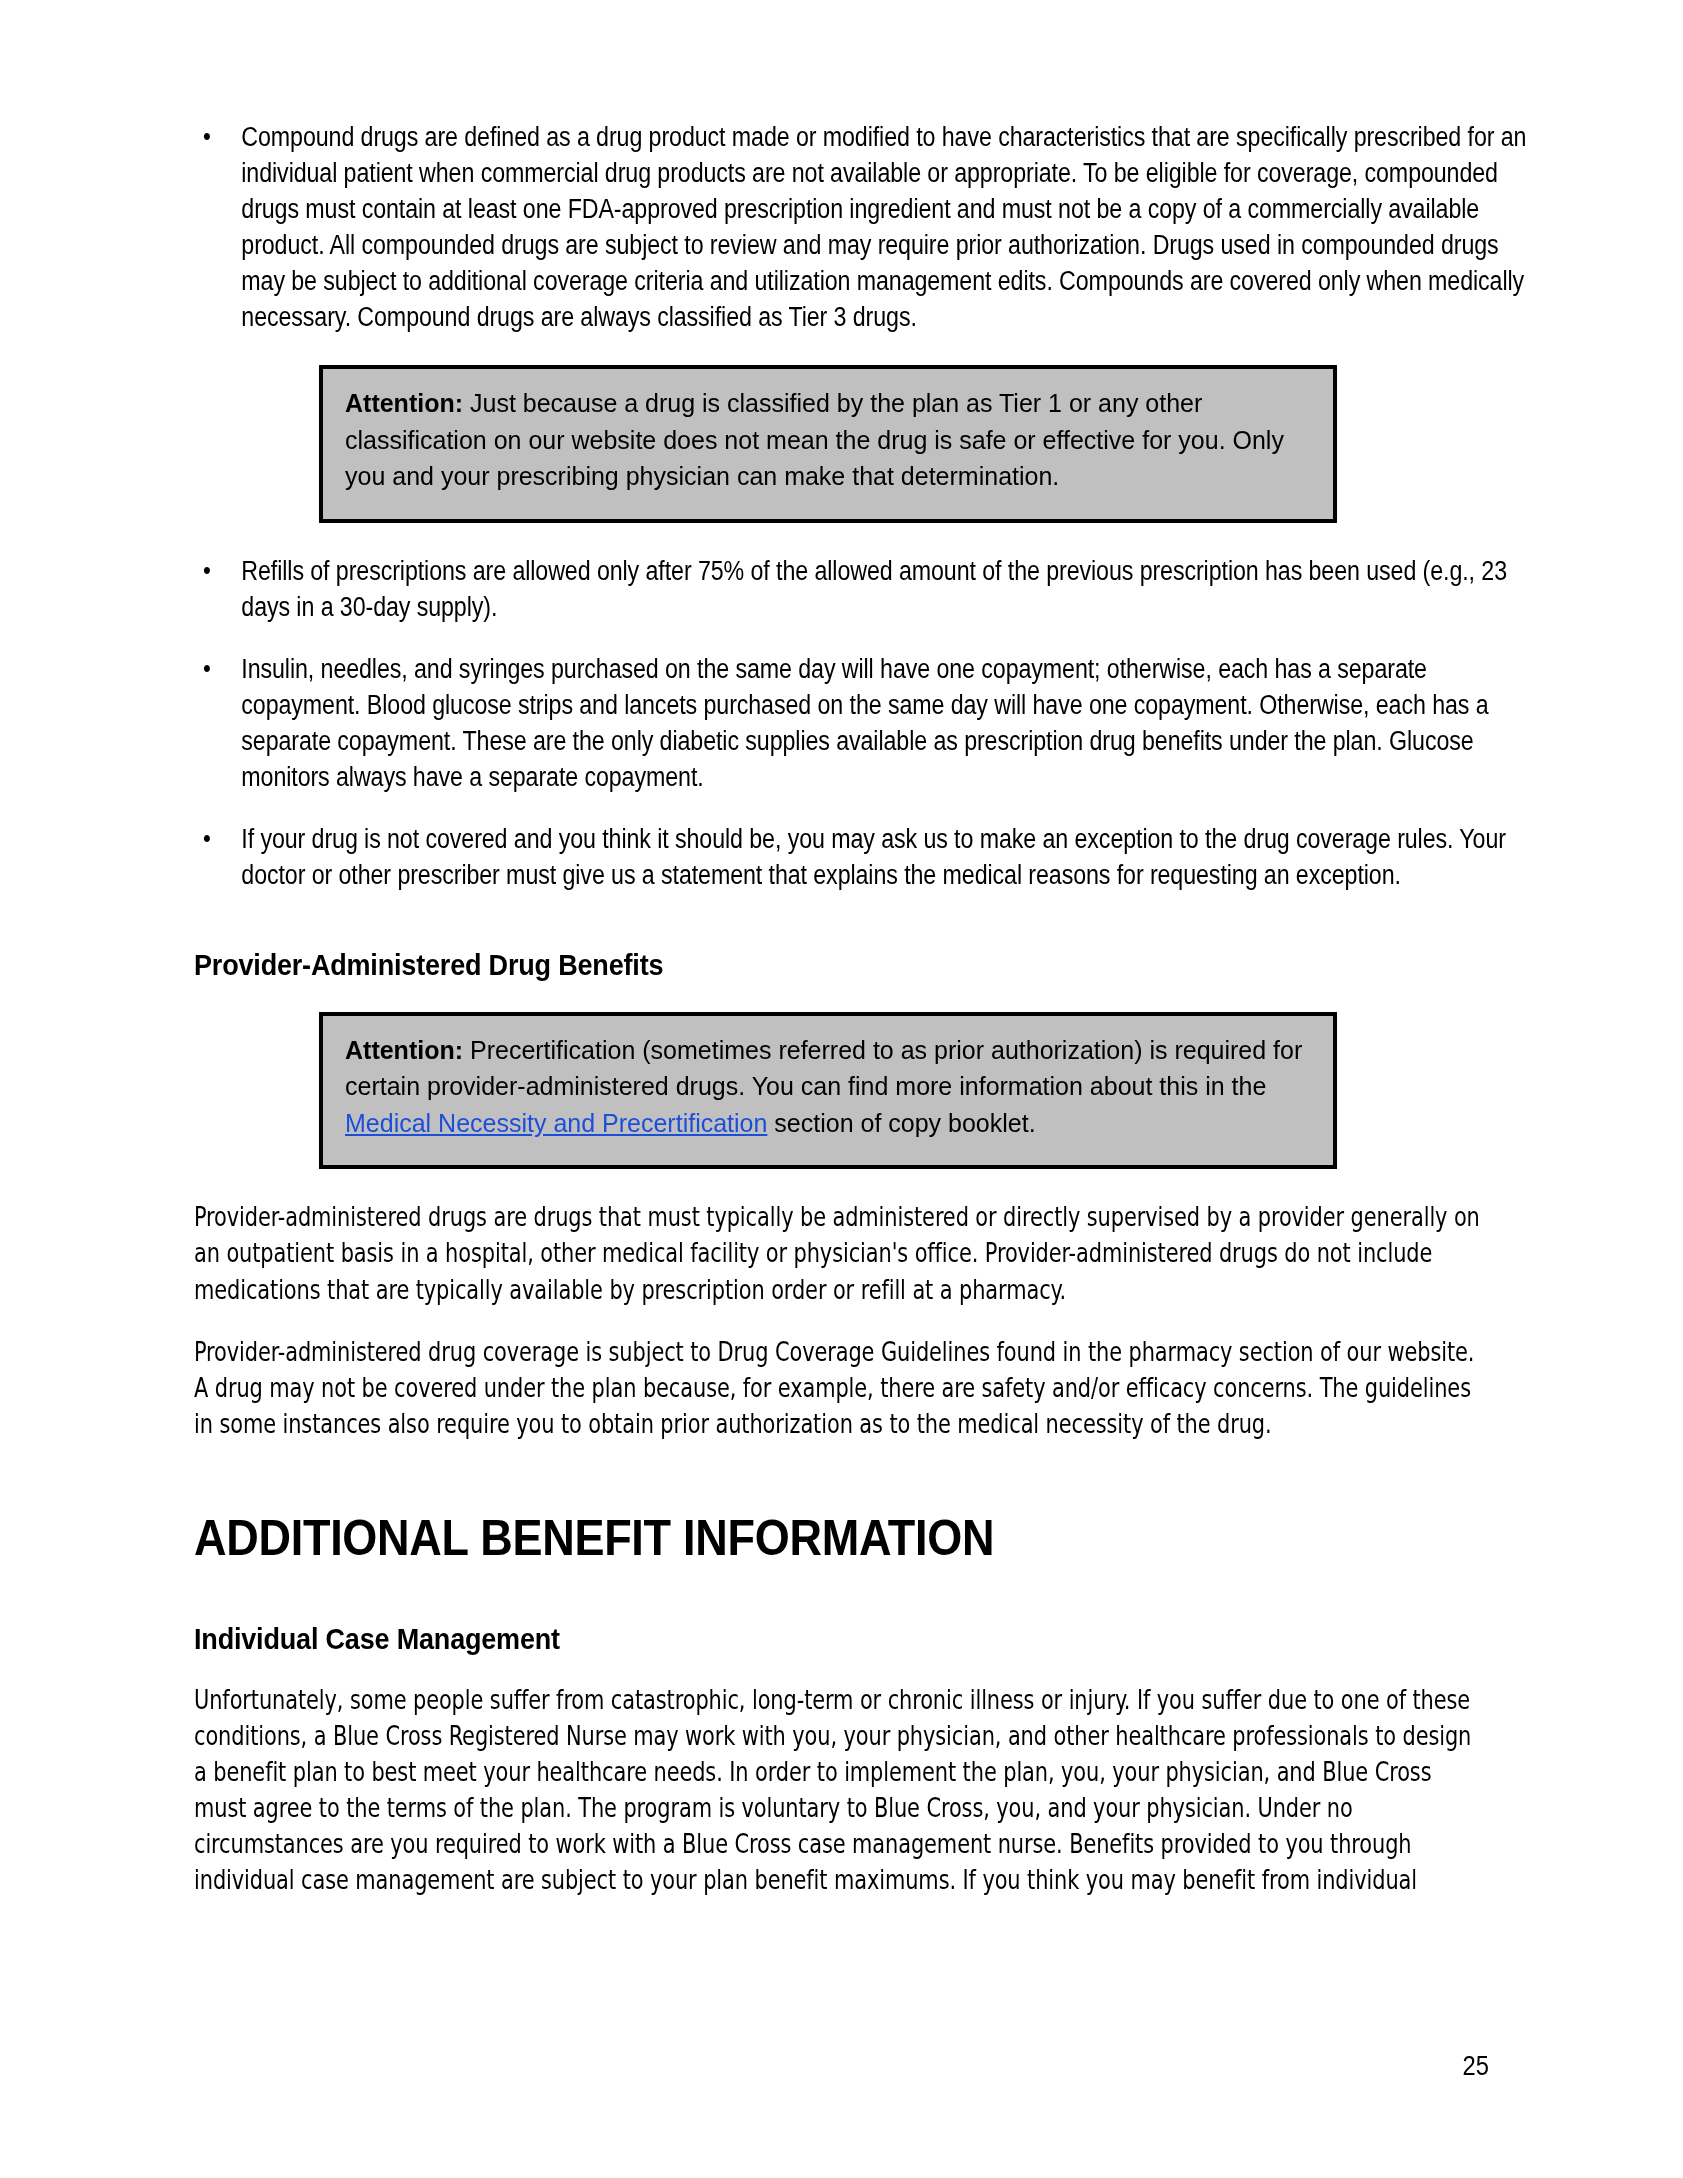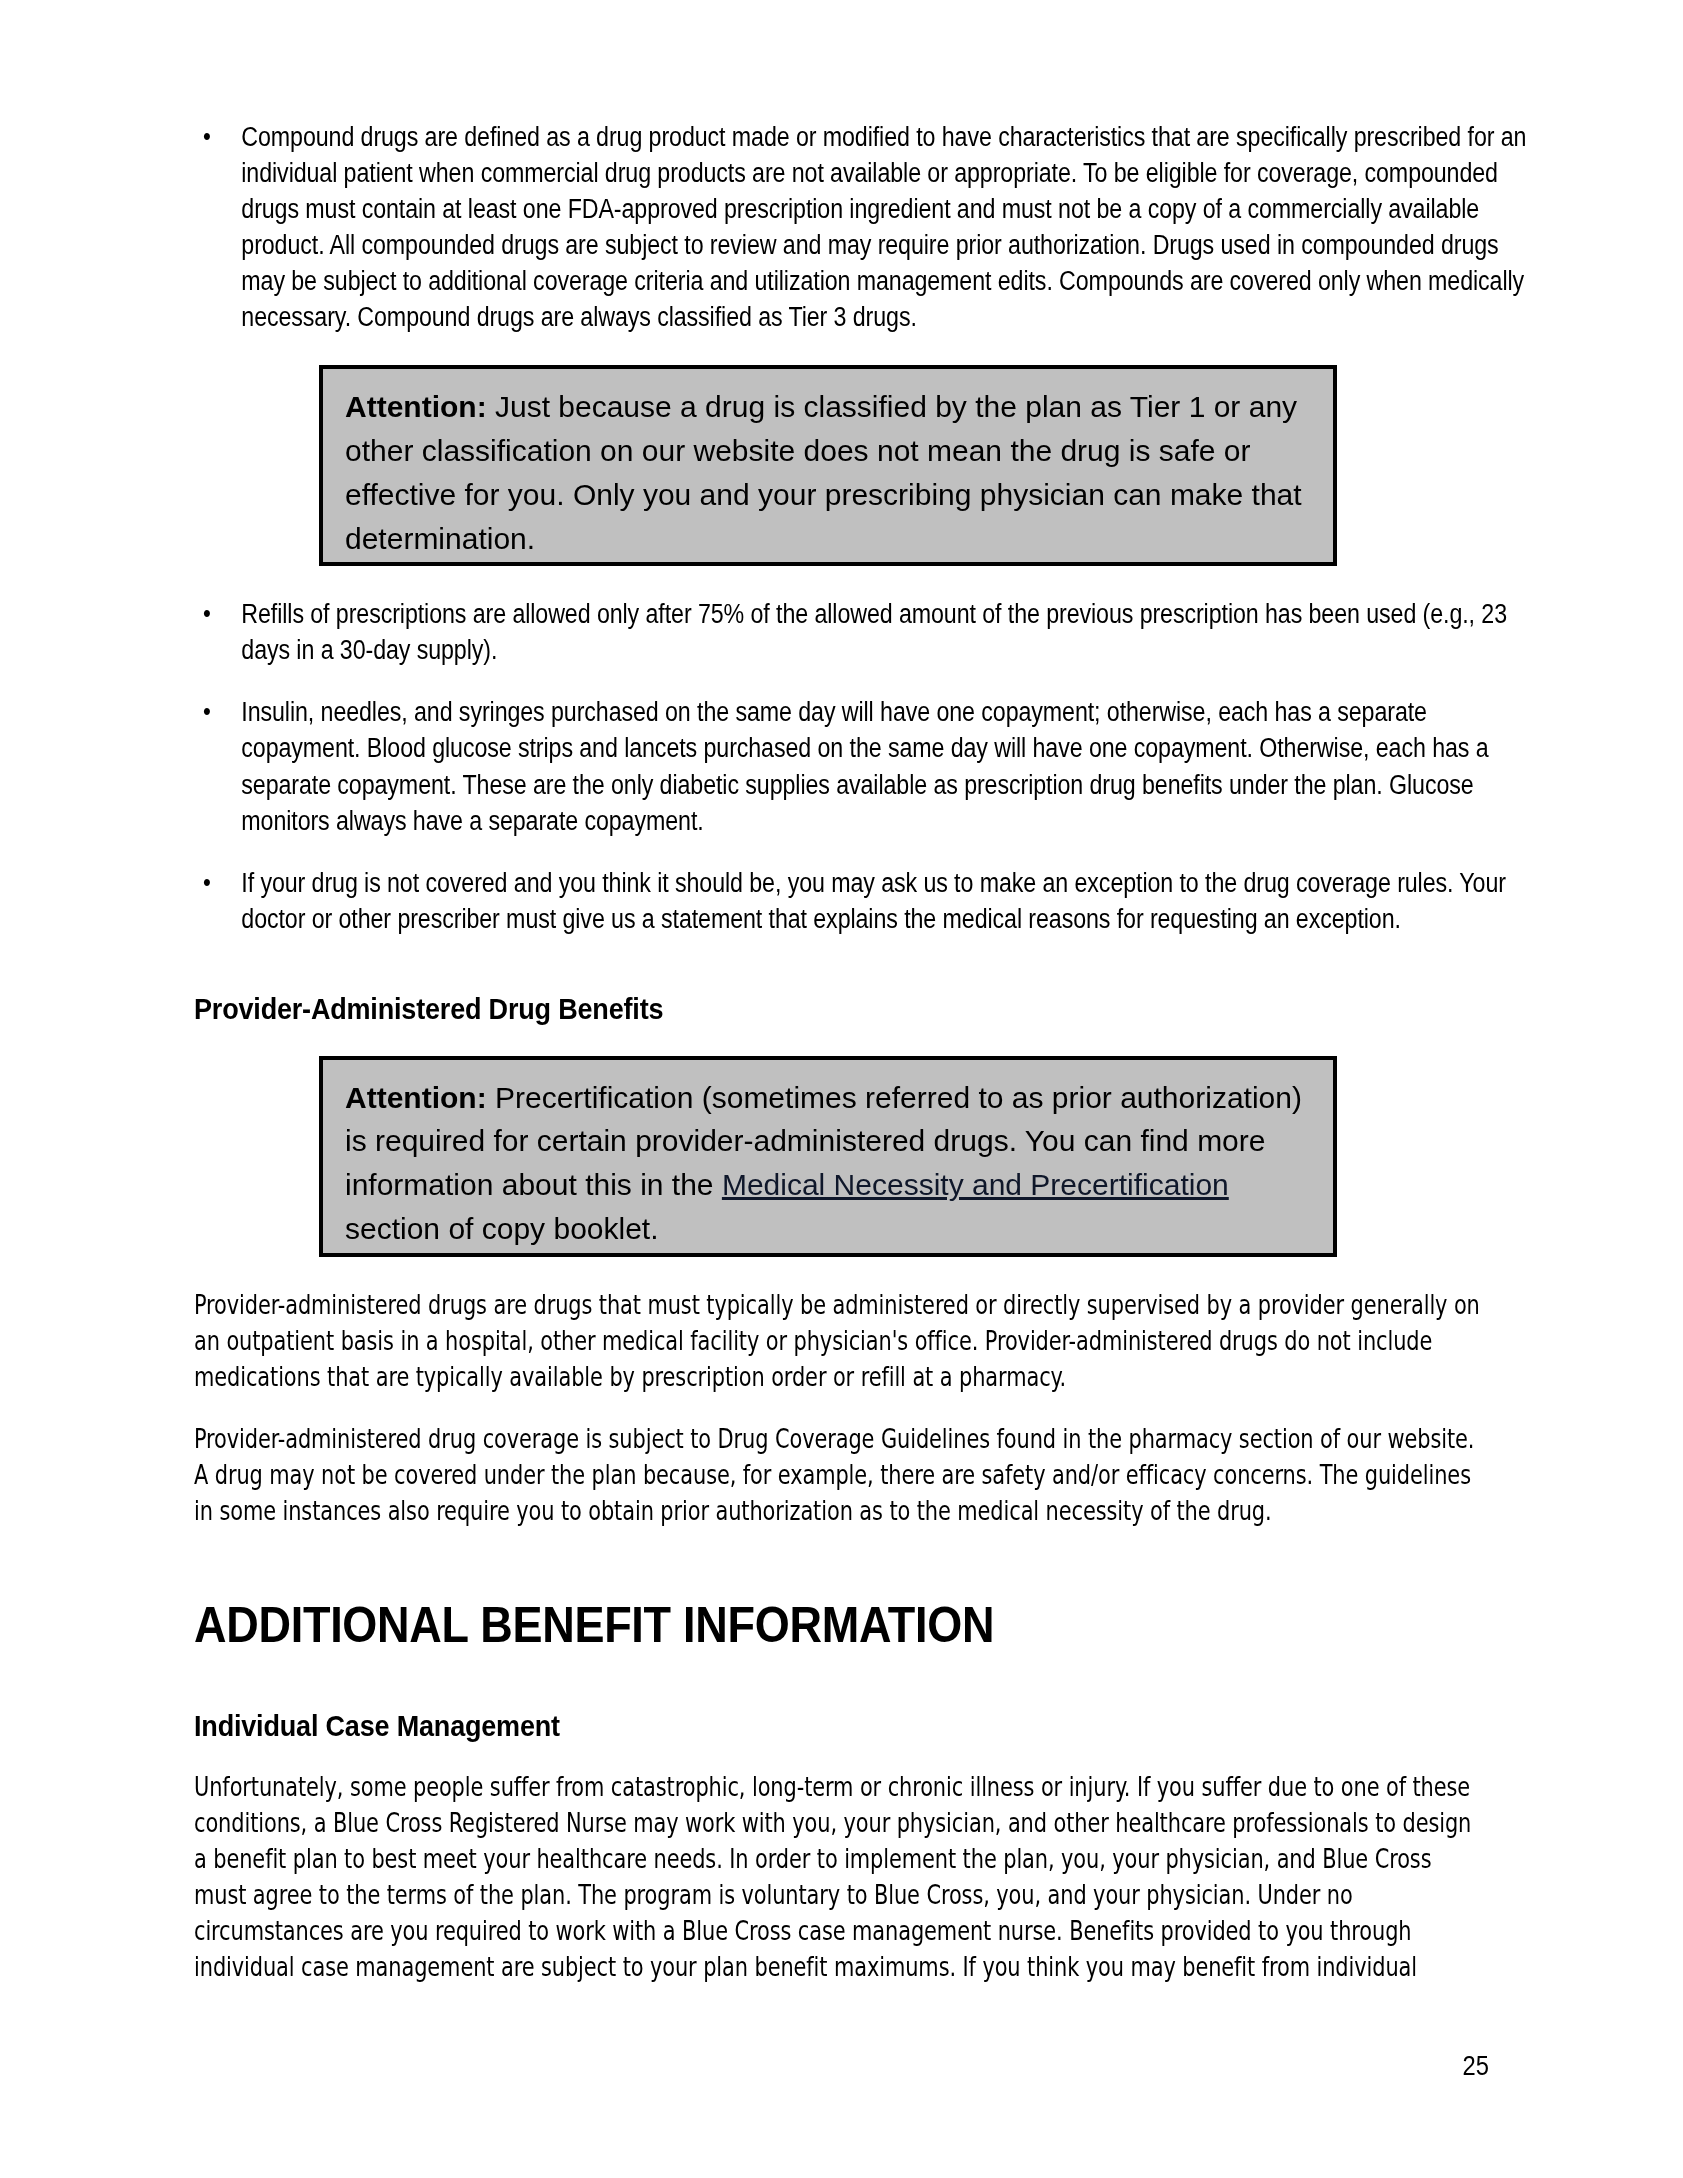--- a/index.html
+++ b/index.html
@@ -65,32 +65,32 @@
   .attention-wrap {
     display: block;
     margin: 30px 0 30px 0;
     padding-left: 125px;
   }
   .attention {
     background: #c0c0c0;
     border: 4px solid #000000;
     box-sizing: border-box;
     width: 1018px;
-    padding: 16px 22px 2px 22px;
+    padding: 16px 22px 24px 22px;
     font-family: "Liberation Sans", sans-serif;
-    font-size: 30px;
+    font-size: 25px;
     line-height: 1.46;
     color: #000000;
   }
   .attention b {
     font-weight: bold;
   }
   .attention a,
   .attention .link {
-    color: #0f172a;
+    color: #1d4ed8;
   }
 
   
   h2.sub-head {
     font-family: "Liberation Sans Narrow", "Liberation Sans", sans-serif;
     font-stretch: condensed;
     font-size: 30px;
     font-weight: bold;
     letter-spacing: -0.2px;
     margin: 55px 0 0 0;

